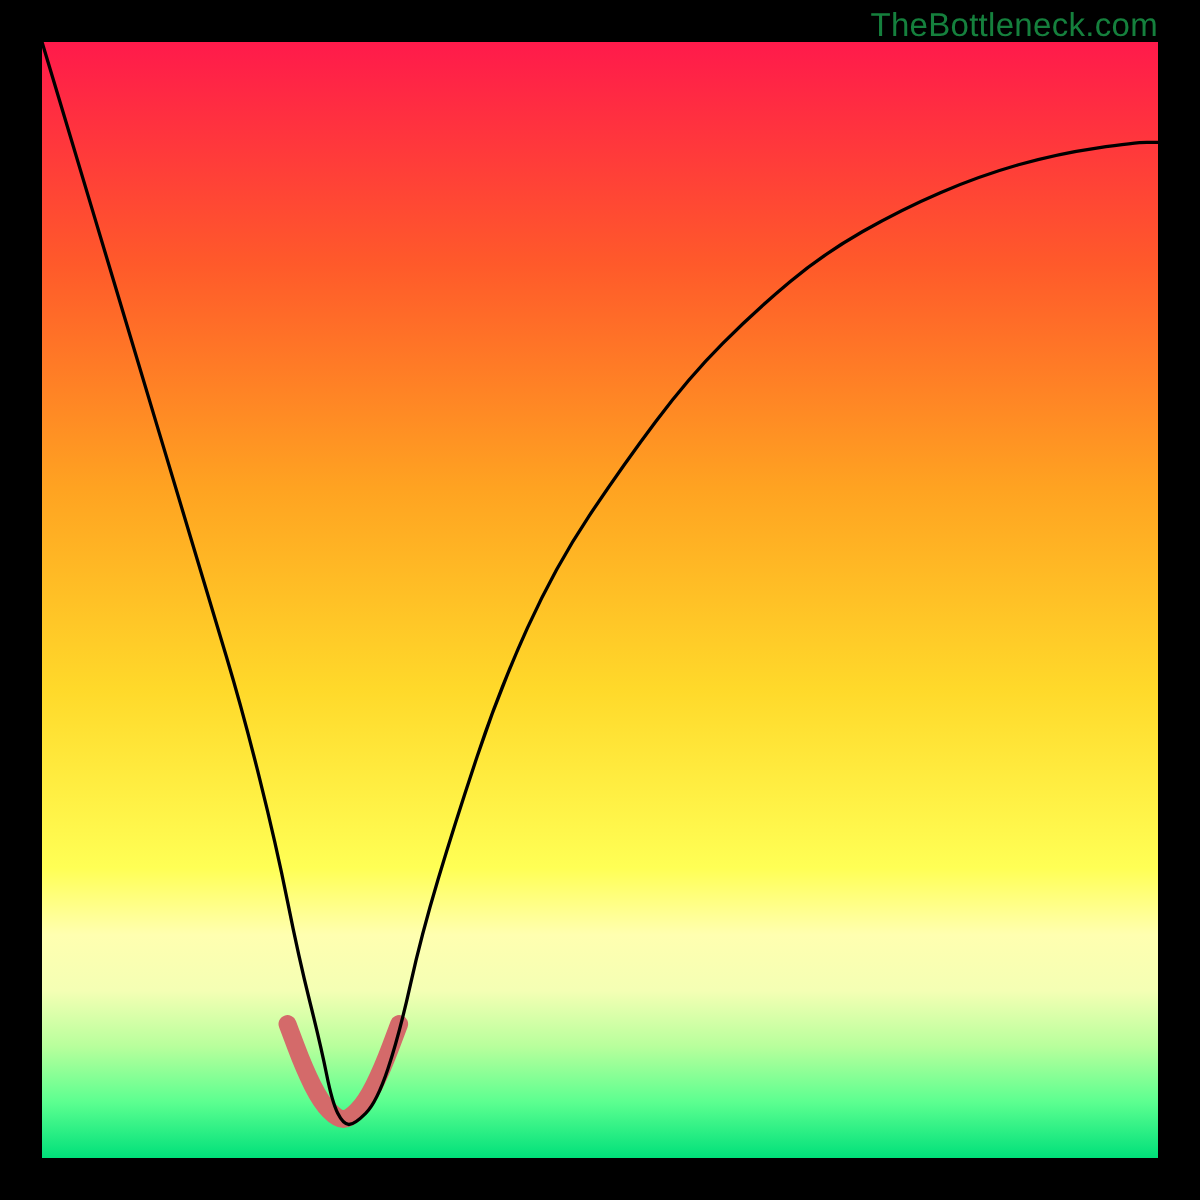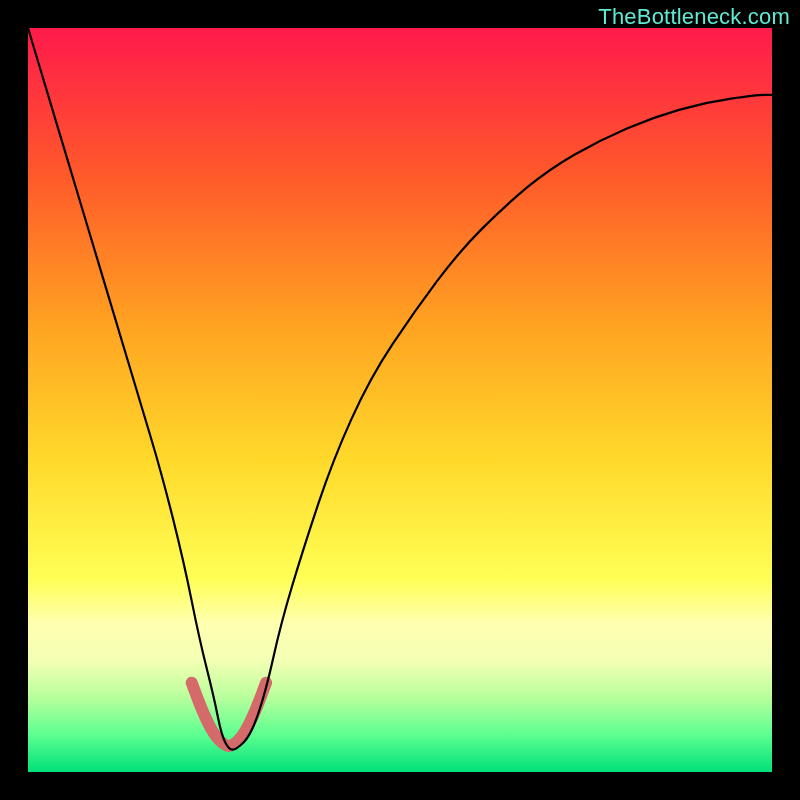--- a/index.html
+++ b/index.html
@@ -29,24 +29,24 @@
   }
   svg.curve {
     position: absolute;
     inset: 0;
     width: 100%;
     height: 100%;
   }
   .watermark {
     position: absolute;
     top: 4px;
-    right: 10px;
+    right: 28px;
     font-family: Arial, Helvetica, sans-serif;
     font-size: 22px;
-    color: #5eead4;
+    color: #15803d;
     letter-spacing: 0.2px;
   }
 </style>
 </head>
 <body>
 
 <div class="frame">
   <div class="plot">
     <svg class="gradient" viewBox="0 0 100 100" preserveAspectRatio="none">
       <defs>

